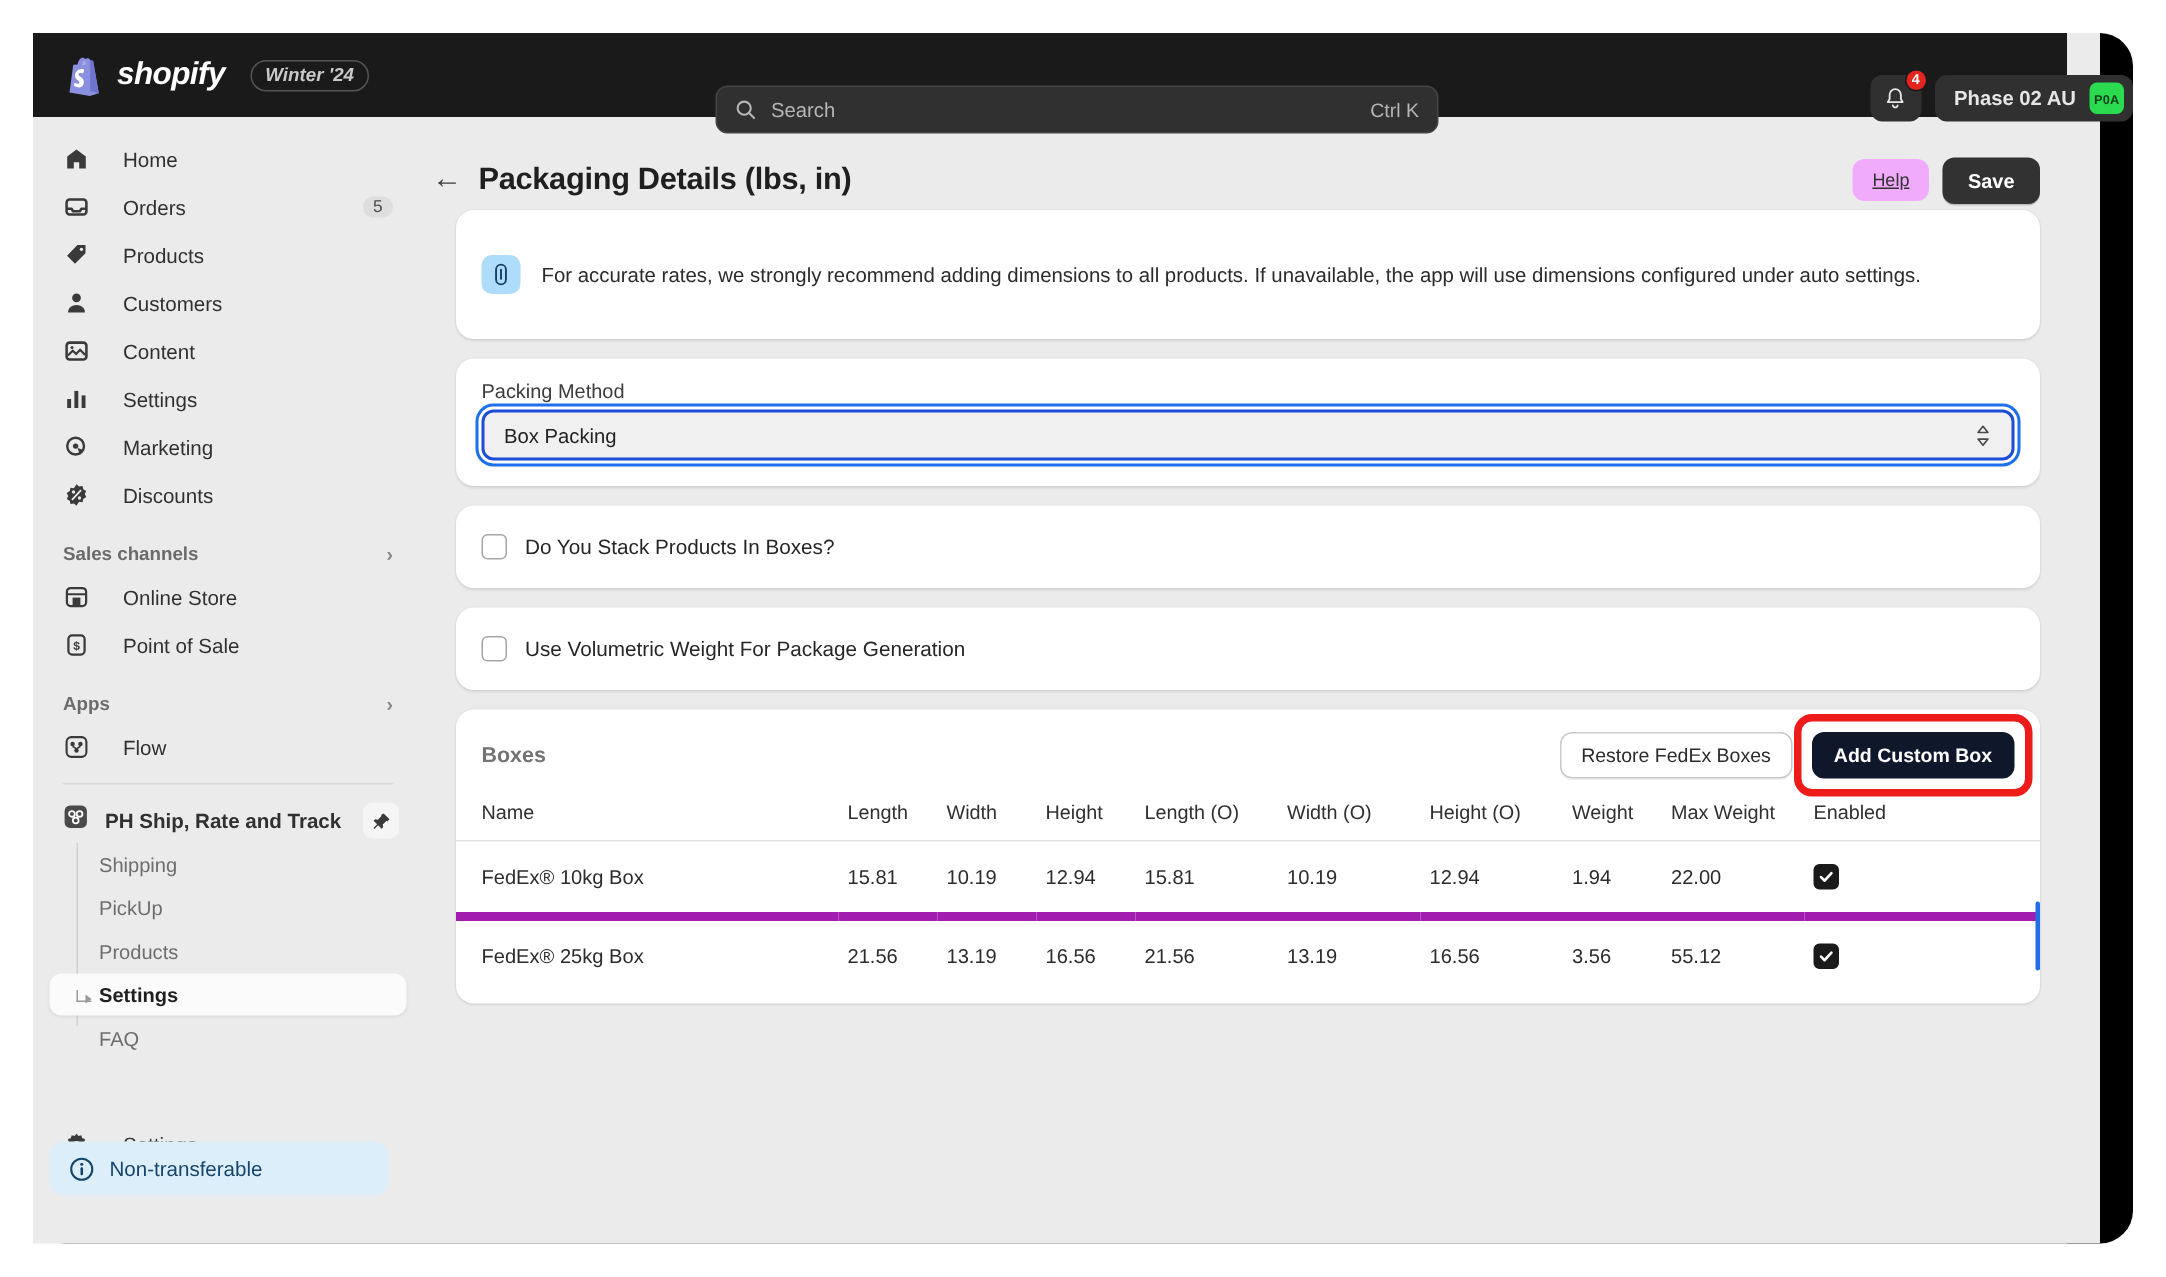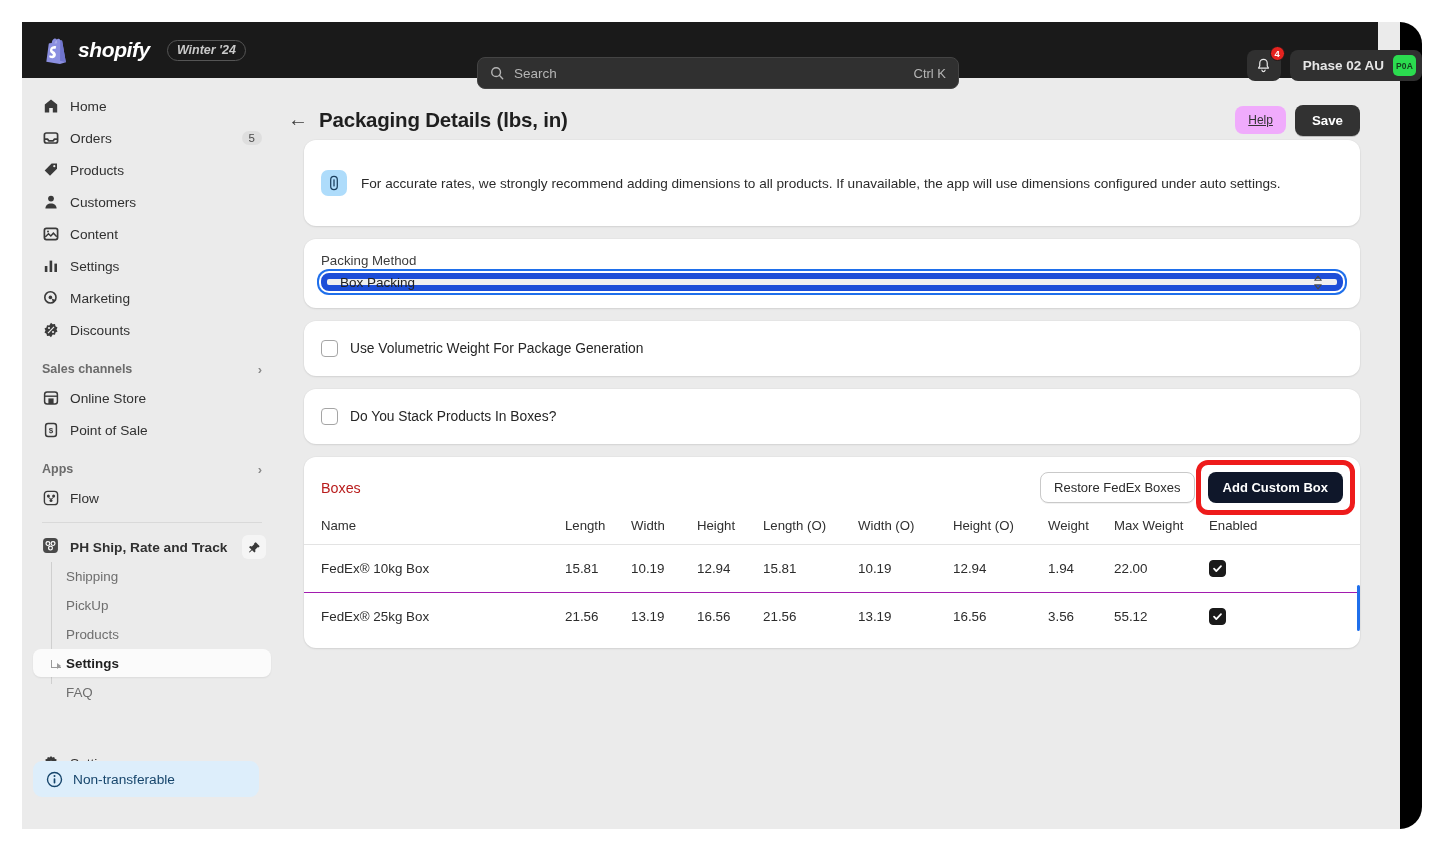--- a/index.html
+++ b/index.html
@@ -93,21 +93,21 @@
     padding: 13px 11px 0 11px;
     z-index: 5;
   }
   .nav-item {
     display: flex; align-items: center; gap: 11px;
     height: 30px; padding: 0 9px; border-radius: 8px;
     color: #303030; font-size: 13.7px; cursor: pointer;
     margin-bottom: 2px;
   }
   .nav-item .ico { width: 17px; height: 17px; flex: 0 0 17px; display: flex; align-items: center; justify-content: center; }
-  .nav-item .lbl { flex: 1 1 auto; white-space: nowrap; }
+  .nav-item .lbl { flex: 1 1 auto; white-space: nowrap; margin-left: 12px; }
   .nav-count {
     background: #dedede; border-radius: 7px;
     font-size: 11.5px; color: #4a4a4a;
     padding: 1px 7px;
   }
   .nav-section {
     display: flex; align-items: center;
     height: 28px; padding: 0 9px; margin-top: 10px;
     color: #6b6b6b; font-size: 12.5px; font-weight: bold;
   }
@@ -192,42 +192,42 @@
     background: #aedcfb; display: flex; align-items: center; justify-content: center;
     flex: 0 0 26px;
   }
   .banner-info-text { font-size: 13.6px; color: #2b2b2b; }
 
   .field-card { padding: 14px 17px 17px; }
   .field-label { font-size: 13.3px; color: #3c3c3c; margin-bottom: 5px; }
   .select-shell { position: relative; }
   .select-box {
     position: relative;
-    height: 18px; border-radius: 8px;
-    background: #f0f0f0; border: 6px solid #1d4ed8;
+    height: 34px; border-radius: 8px;
+    background: #f0f0f0; border: 2px solid #1d4ed8;
     display: flex; align-items: center; padding: 3px 13px;
     font-size: 13.5px; color: #222;
     box-shadow: 0 0 0 2px #fff, 0 0 0 4px #1f6feb;
   }
   .select-val { flex: 1 1 auto; }
 
   .check-card { display: flex; align-items: center; gap: 12px; padding: 19px 17px; }
   .cbox {
     width: 17px; height: 17px; border-radius: 4px;
     border: 1.6px solid #a5a5a5; background: #fff; flex: 0 0 17px;
   }
   .cbox.checked {
     background: #1a1a1a; border-color: #1a1a1a;
     display: flex; align-items: center; justify-content: center;
   }
   .check-lbl { font-size: 13.8px; color: #262626; }
 
   .boxes-card { padding: 0 0 8px 0; }
   .boxes-head { display: flex; align-items: center; padding: 15px 17px 9px; }
-  .boxes-title { font-size: 14.3px; font-weight: normal; color: #b91c1c; flex: 1 1 auto; }
+  .boxes-title { font-size: 14.3px; font-weight: bold; color: #737373; flex: 1 1 auto; }
   .btn-restore {
     background: #fff; border: 1px solid #c9c9c9; border-radius: 8px;
     font-size: 13px; color: #2b2b2b; padding: 7px 13px; cursor: pointer;
     font-family: inherit; margin-right: 13px;
     box-shadow: 0 1px 0 rgba(0,0,0,.05);
   }
   .btn-addbox {
     background: #0f172a; border: none; border-radius: 8px;
     font-size: 13px; color: #fff; font-weight: bold;
     padding: 8px 15px; cursor: pointer; font-family: inherit;
@@ -238,21 +238,21 @@
     border: 5px solid #ee1b1b; border-radius: 12px; pointer-events: none;
   }
 
   table.boxes { width: 100%; border-collapse: collapse; }
   table.boxes th {
     text-align: left; font-size: 13.2px; font-weight: normal; color: #303030;
     padding: 6px 6px 11px 6px; border-bottom: 1px solid #e3e3e3;
   }
   table.boxes td {
     font-size: 13.4px; color: #2c2c2c;
-    padding: 15px 6px; border-bottom: 1px solid #a21caf;
+    padding: 15px 6px; border-bottom: 6px solid #a21caf;
   }
   table.boxes tr:last-child td { border-bottom: none; }
   table.boxes th:first-child, table.boxes td:first-child { padding-left: 17px; width: 255px; }
   .col-num { width: 66px; }
   .col-numo { width: 95px; }
   .tbl-scroll {
     position: absolute; right: 0px; top: 128px;
     width: 3px; height: 46px; background: #1f6feb; border-radius: 2px;
   }
   .boxes-card-outer { position: relative; overflow: hidden; border-radius: 12px; }
@@ -515,26 +515,26 @@
         <svg width="12" height="17" viewBox="0 0 12 17">
           <path d="M6 2.2L9.3 6.3H2.7z" fill="none" stroke="#4a4a4a" stroke-width="1.1" stroke-linejoin="round"></path>
           <path d="M6 14.8L2.7 10.7h6.6z" fill="none" stroke="#4a4a4a" stroke-width="1.1" stroke-linejoin="round"></path>
         </svg>
       </div>
     </div>
   </div>
 
   <div class="card check-card">
     <span class="cbox"></span>
-    <span class="check-lbl">Use Volumetric Weight For Package Generation</span>
+    <span class="check-lbl">Do You Stack Products In Boxes?</span>
   </div>
 
   <div class="card check-card">
     <span class="cbox"></span>
-    <span class="check-lbl">Do You Stack Products In Boxes?</span>
+    <span class="check-lbl">Use Volumetric Weight For Package Generation</span>
   </div>
 
   <div class="card boxes-card">
     <div class="boxes-card-outer">
       <div class="boxes-head">
         <span class="boxes-title">Boxes</span>
         <button class="btn-restore">Restore FedEx Boxes</button>
         <span class="addbox-wrap">
           <button class="btn-addbox">Add Custom Box</button>
           <span class="annot-ring"></span>

